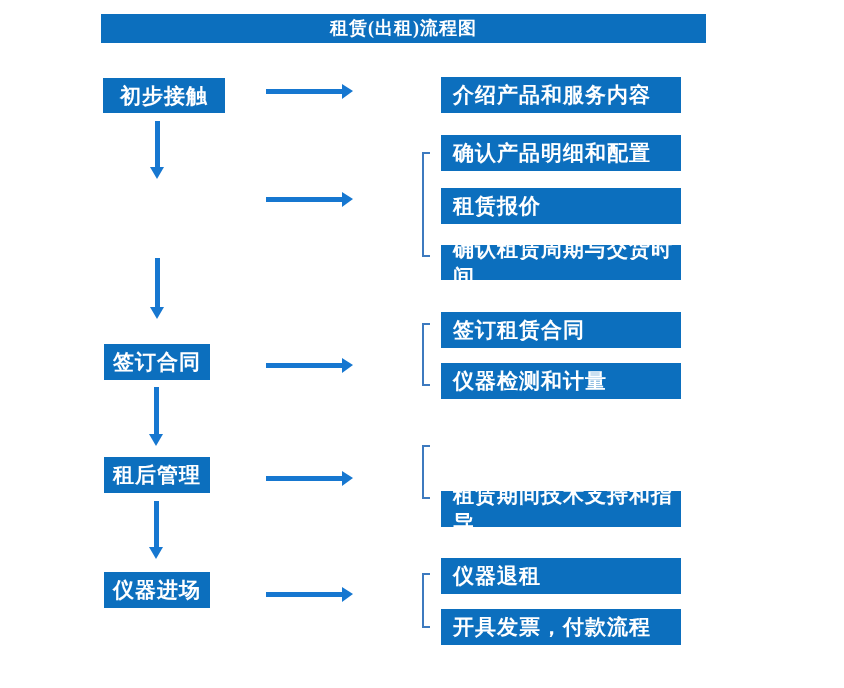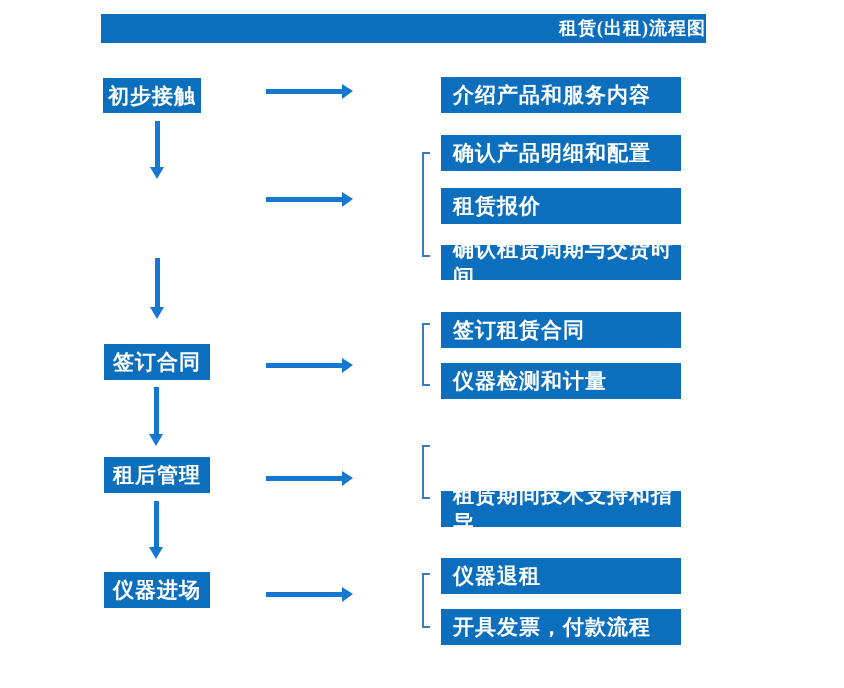--- a/index.html
+++ b/index.html
@@ -9,31 +9,31 @@
     --text-white:#FFFFFF;
   }
   html,body{margin:0;padding:0;background:#FFFFFF;}
   .canvas{
     position:relative;width:844px;height:688px;background:#FFFFFF;overflow:hidden;
     font-family:"Liberation Serif","DejaVu Serif",serif;font-weight:bold;
   }
   .title-bar{
     position:absolute;left:101px;top:14px;width:605px;height:29px;
     background:var(--box-blue);color:var(--text-white);
-    font-size:18px;line-height:29px;text-align:right;letter-spacing:1px;
+    font-size:18px;line-height:29px;text-align:center;letter-spacing:1px;
   }
   .box{
     position:absolute;background:var(--box-blue);color:var(--text-white);
     font-size:21px;letter-spacing:1px;display:flex;align-items:center;
   }
   .step{justify-content:center;}
   .detail{justify-content:flex-start;padding-left:12px;box-sizing:border-box;}
 
   
-  .s1{left:103px;top:78px;width:98px;height:35px;}
+  .s1{left:103px;top:78px;width:122px;height:35px;}
   .s2{left:103px;top:188px;width:122px;height:35px;}
   .s3{left:104px;top:344px;width:106px;height:36px;}
   .s4{left:104px;top:457px;width:106px;height:36px;}
   .s5{left:104px;top:572px;width:106px;height:36px;}
 
   
   .detail{left:441px;width:240px;height:36px;}
   .d1{top:77px;}
   .d2{top:135px;}
   .d3{top:188px;}

